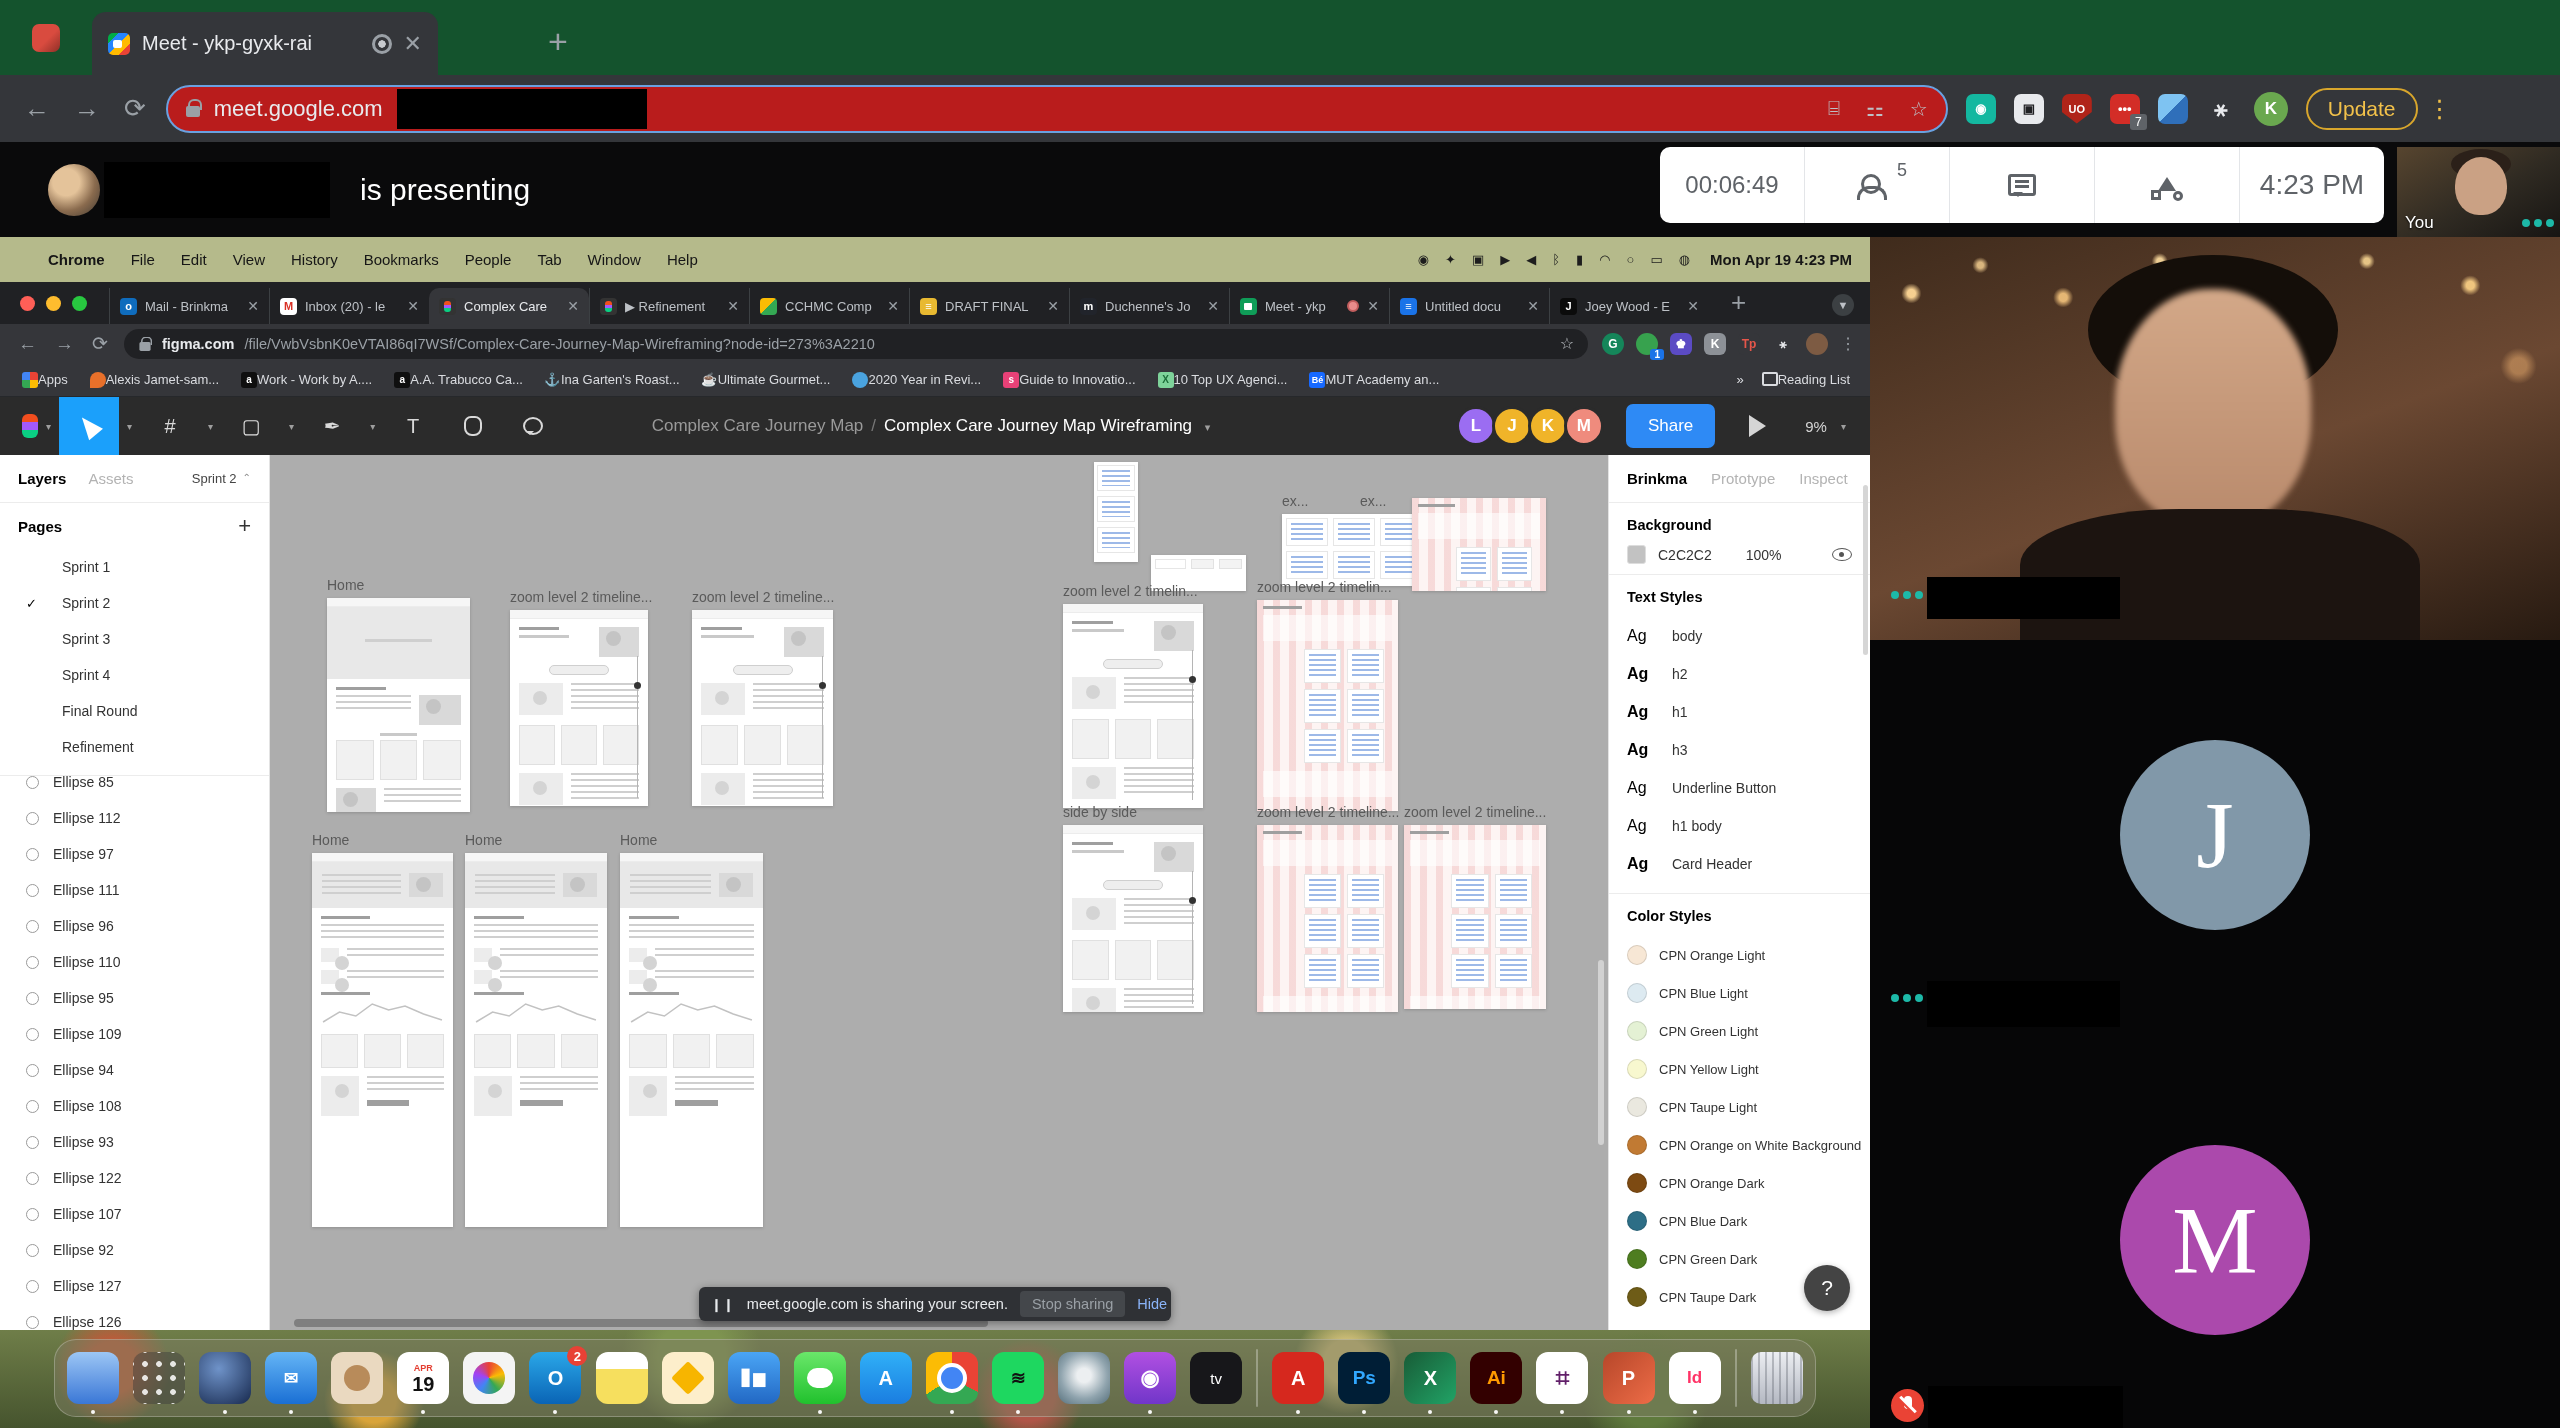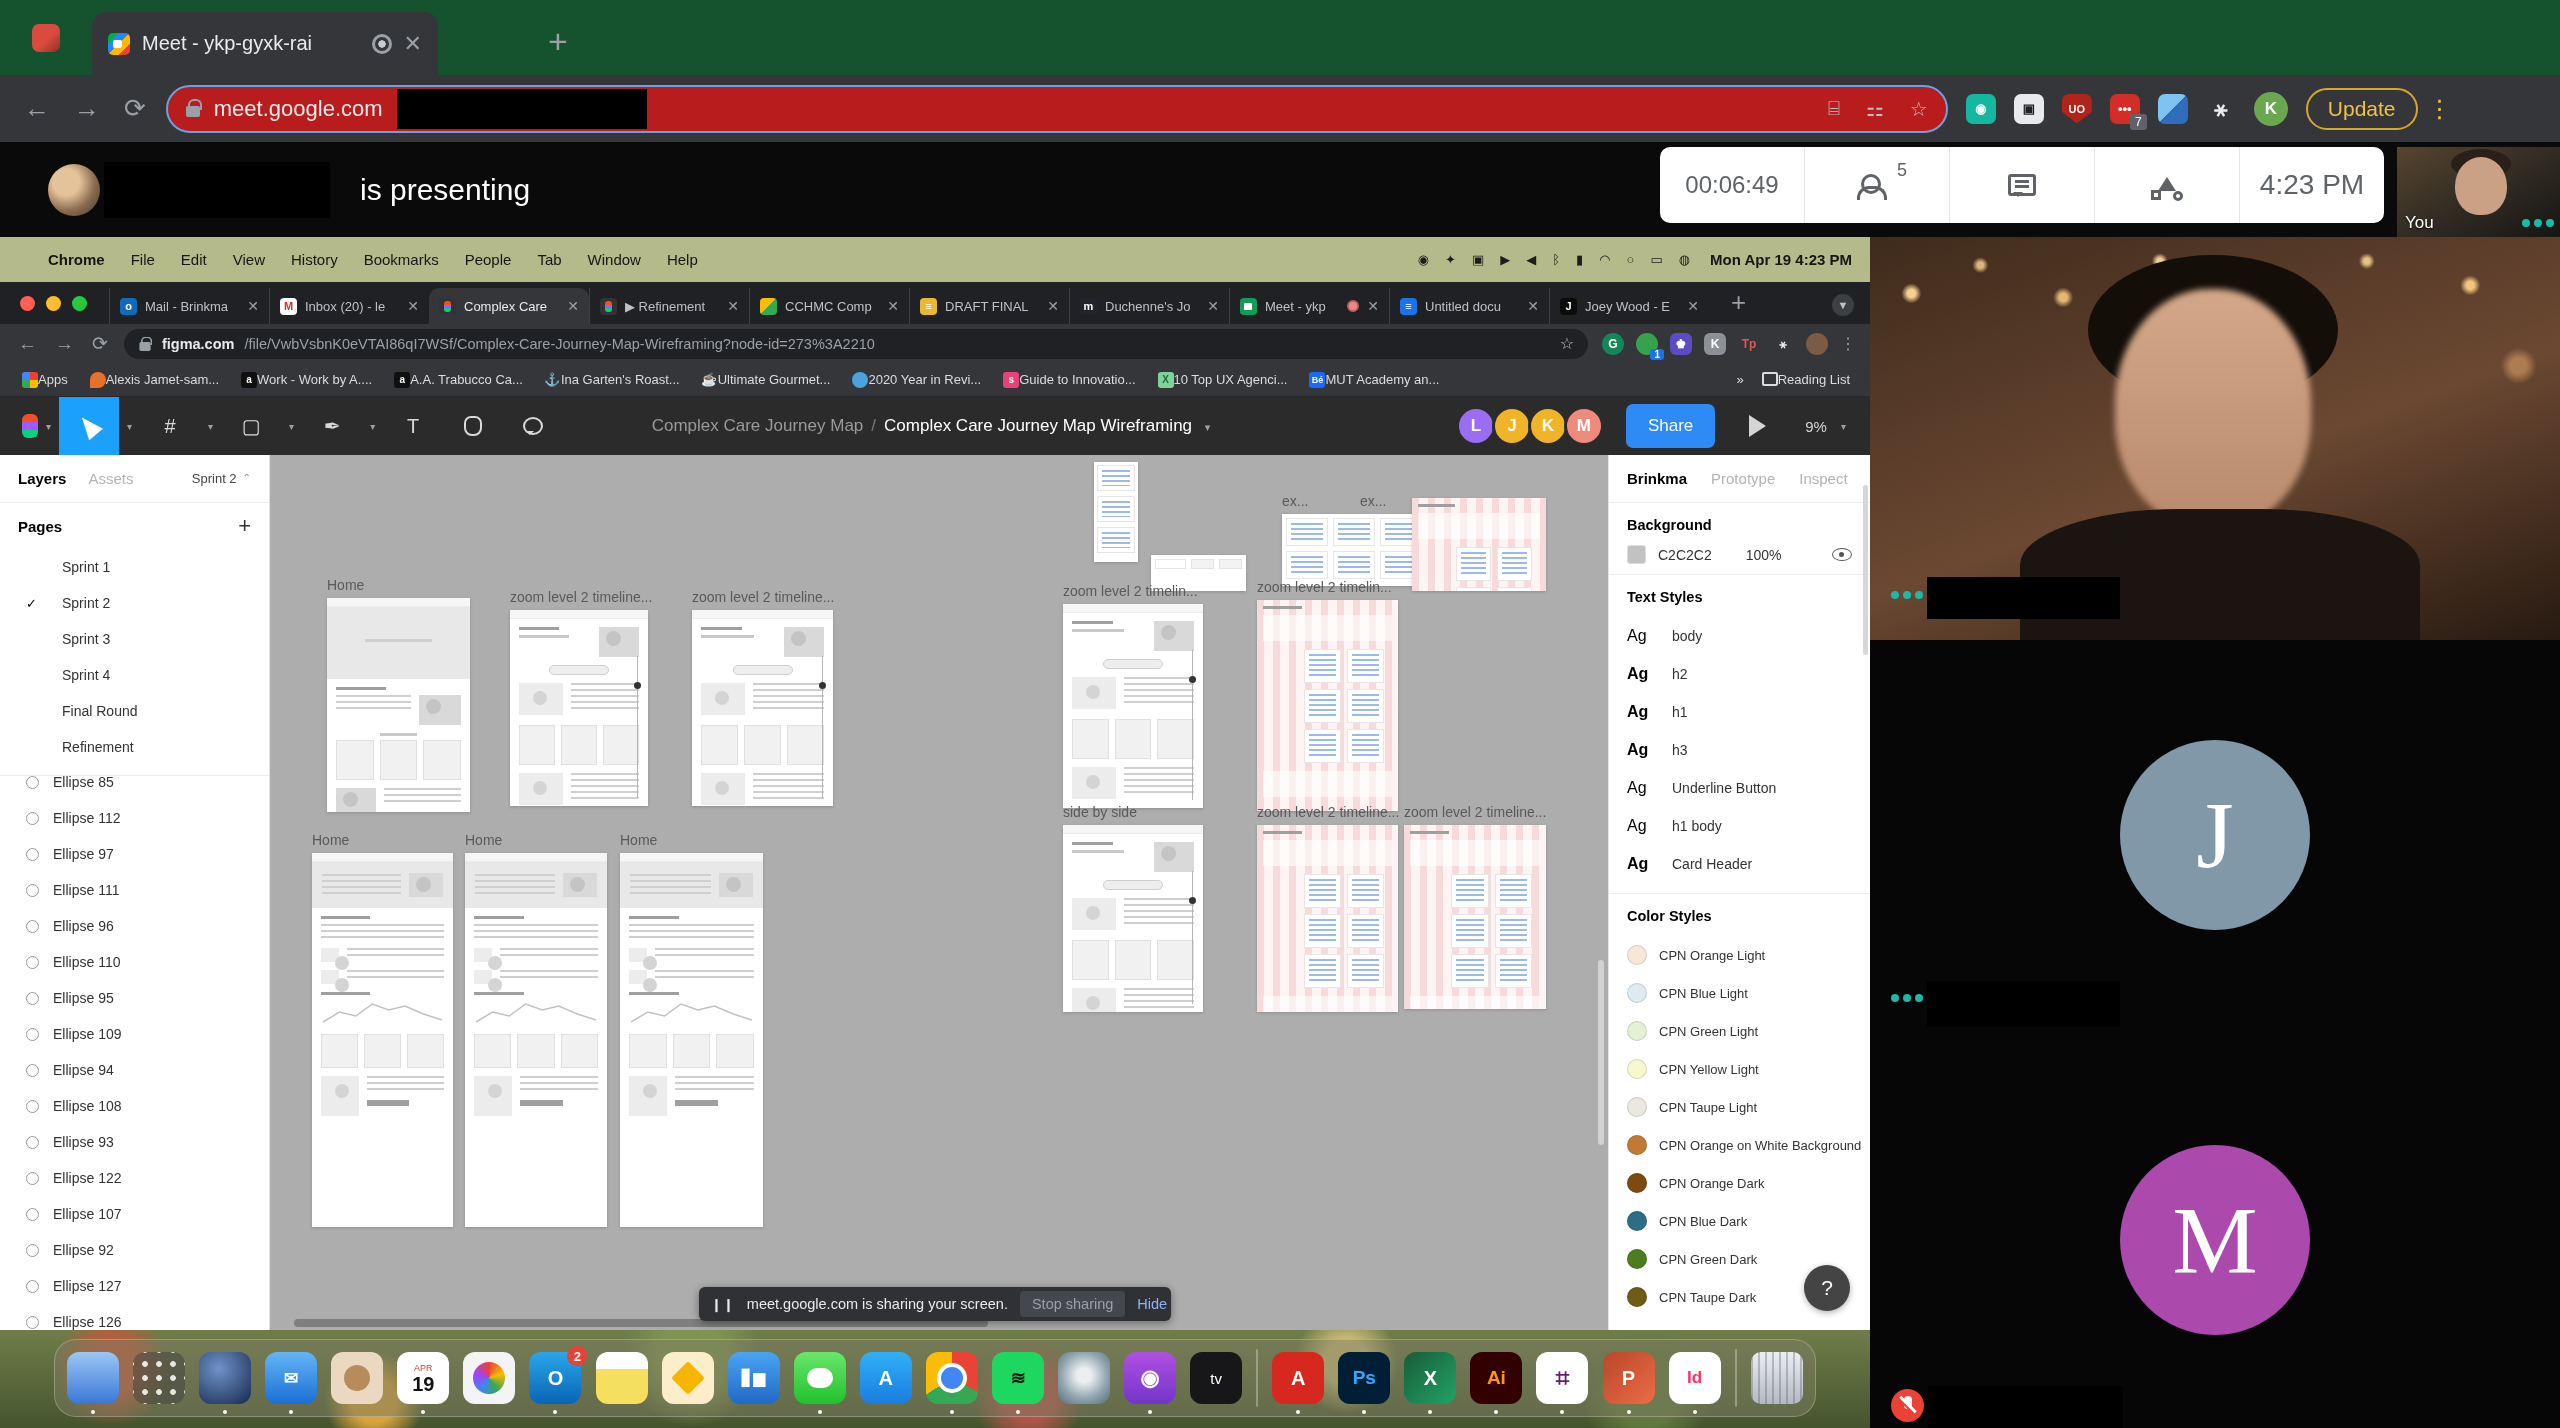--- a/index.html
+++ b/index.html
@@ -278,21 +278,21 @@
   .di .badge{position:absolute;top:-6px;right:-6px;min-width:20px;height:20px;border-radius:10px;background:#e84135;color:#fff;
     font-size:13px;display:flex;align-items:center;justify-content:center;padding:0 4px;}
   .di-divider{width:2px;height:58px;background:rgba(255,255,255,.3);border-radius:1px;flex:0 0 auto;}
   .di-finder{background:linear-gradient(180deg,#9cc6f5,#3a77d6);}
   .di-launchpad{background:rgba(60,60,60,.45);background-image:radial-gradient(circle,rgba(255,255,255,.85) 2.5px,transparent 3.2px);background-size:14px 14px;background-position:5px 5px;}
   .di-browser{background:radial-gradient(circle at 38% 32%,#6f93c9,#17294e);}
   .di-mail{background:linear-gradient(180deg,#64b5f6,#1a6fd4);font-size:17px;}
   .di-contacts{background:#ead9c0;}
   .di-contacts::after{content:"";width:26px;height:26px;border-radius:50%;background:#b88b5a;}
   .di-calendar{background:#fff;flex-direction:column;gap:0;}
-  .cal-m{color:#e33d30;font-size:9px;font-weight:normal;line-height:1.4;}
+  .cal-m{color:#e33d30;font-size:9px;font-weight:bold;line-height:1.4;}
   .cal-d{color:#111;font-size:20px;line-height:1;}
   .di-photos{background:#f4f4f4;}
   .di-photos::after{content:"";width:32px;height:32px;border-radius:50%;
     background:conic-gradient(#ea4335,#fbbc04,#34a853,#4285f4,#a142f4,#ea4335);}
   .di-outlook{background:linear-gradient(180deg,#2aa7e8,#0a64b5);}
   .di-notes{background:linear-gradient(180deg,#fff 32%,#f6df5e 32%);}
   .di-sketch{background:#fdeecb;}
   .di-sketch::after{content:"";width:24px;height:24px;background:#f7b500;transform:rotate(45deg);border-radius:3px;}
   .di-keynote{background:linear-gradient(180deg,#4aa5f5,#2268c4);font-size:15px;}
   .di-messages{background:linear-gradient(180deg,#6ae76a,#21c12d);}

